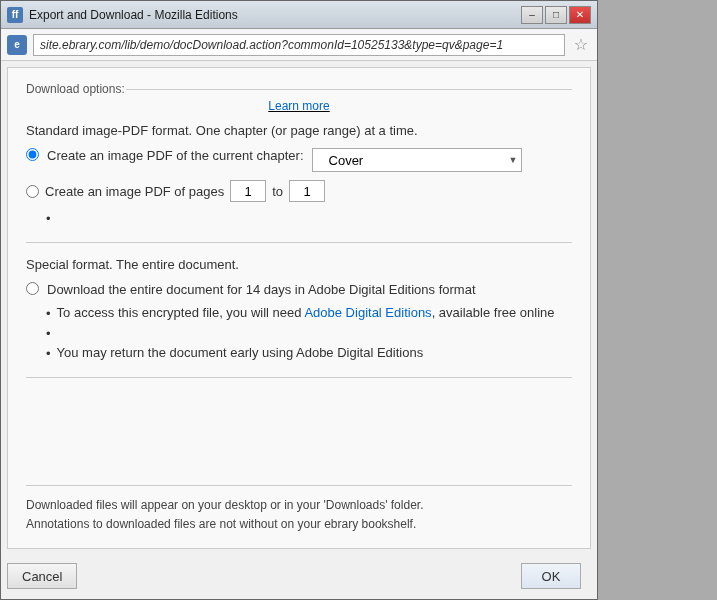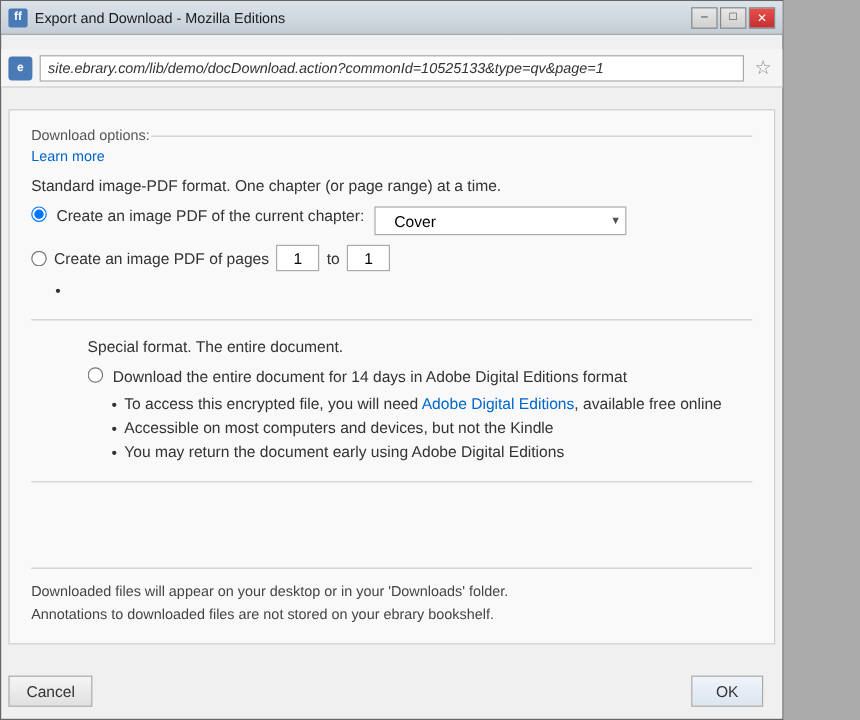--- a/index.html
+++ b/index.html
@@ -7,27 +7,26 @@
       font-family: Arial, sans-serif;
       font-size: 13px;
       background: #ababab;
       width: 717px;
       height: 600px;
       overflow: hidden;
     }
 
     
     .window {
-      width: 653px;
+      width: 598px;
       height: 600px;
       display: flex;
       flex-direction: column;
       border: 1px solid #666;
       background: #f0f0f0;
-      gap: 12px;
     }
 
     .title-bar {
       background: linear-gradient(to bottom, #dce3ea, #c4cdd6);
       height: 28px;
       display: flex;
       align-items: center;
       padding: 0 6px;
       border-bottom: 1px solid #999;
       flex-shrink: 0;
@@ -148,23 +147,24 @@
       content: '';
       position: absolute;
       top: 50%;
       left: 100px;
       right: 0;
       height: 1px;
       background: #ccc;
     }
 
     .learn-more {
-      text-align: left;
+      text-align: center;
       margin-top: -2px;
       margin-bottom: 8px;
+      text-decoration: underline;
     }
 
     .learn-more a {
       color: #0066cc;
       text-decoration: none;
       font-size: 12px;
     }
 
     .section-heading {
       font-size: 13px;
@@ -250,21 +250,20 @@
     }
 
     hr.section-divider {
       border: none;
       border-top: 1px solid #ccc;
       margin: 12px 0;
     }
 
     .special-section {
       margin-top: 0;
-      margin-left: 47px;
     }
 
     .ade-link {
       color: #0066cc;
       text-decoration: none;
     }
 
     
     .footer-note {
       margin-top: auto;
@@ -368,34 +367,33 @@
 
       <div class="bullet-item">
         <span class="bullet">•</span>
         <span>
           <span>To access this encrypted file, you will need </span><a href="#" class="ade-link">Adobe Digital Editions</a><span>, available free online</span>
         </span>
       </div>
 
       <div class="bullet-item">
         <span class="bullet">•</span>
-        <span>Accessible on most computers and devices, but not the Kindle</span>
       </div>
 
       <div class="bullet-item">
         <span class="bullet">•</span>
         <span>You may return the document early using Adobe Digital Editions</span>
       </div>
     </div>
 
     <hr class="section-divider">
 
     <div class="footer-note">
       <div>Downloaded files will appear on your desktop or in your 'Downloads' folder.</div>
-      <div>Annotations to downloaded files are not stored on your ebrary bookshelf.</div>
+      <div>Annotations to downloaded files are not without on your ebrary bookshelf.</div>
     </div>
 
   </div>
 
   <div class="dialog-buttons">
     <button class="btn">Cancel</button>
     <button class="btn ok">OK</button>
   </div>
 </div>
 

